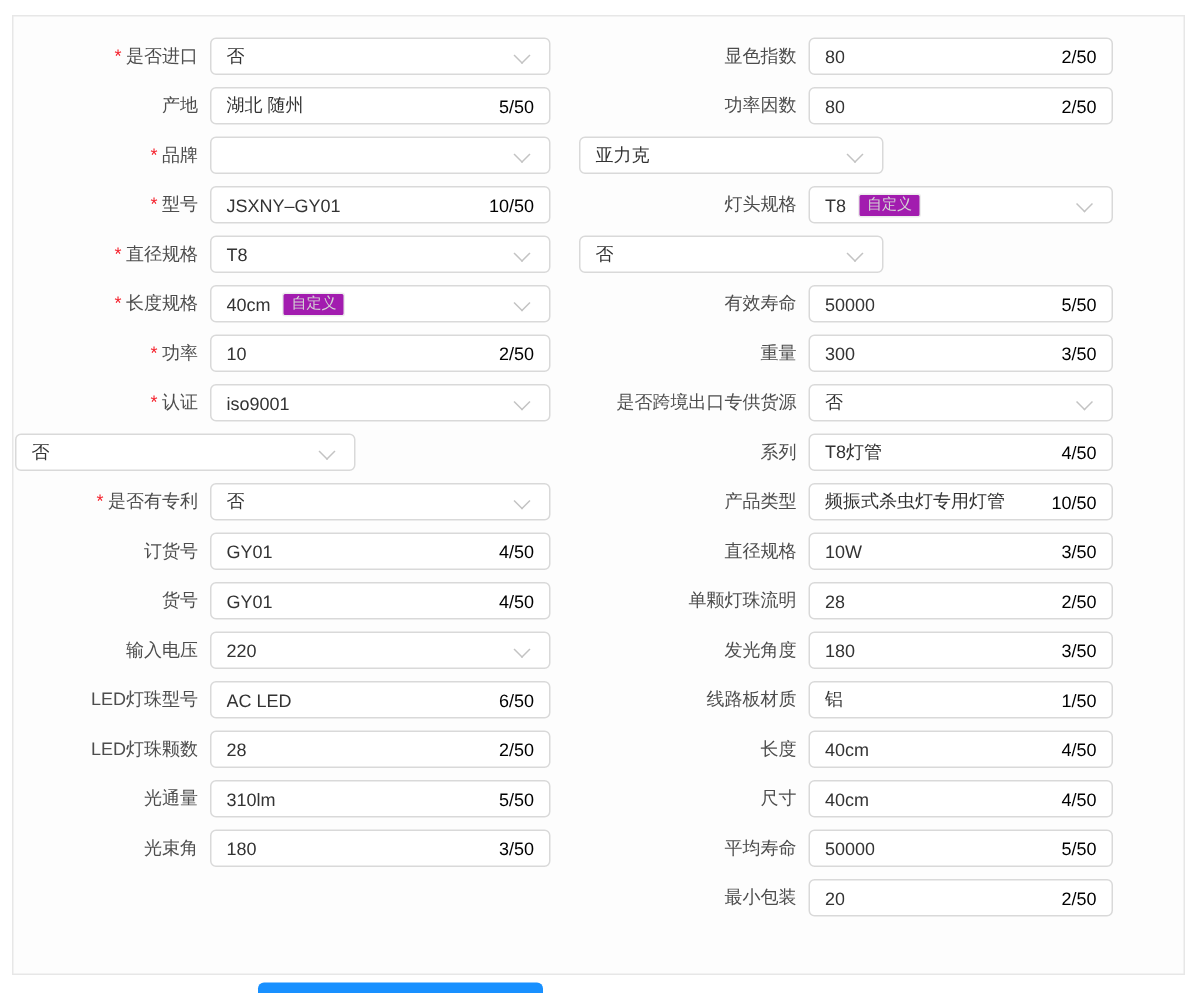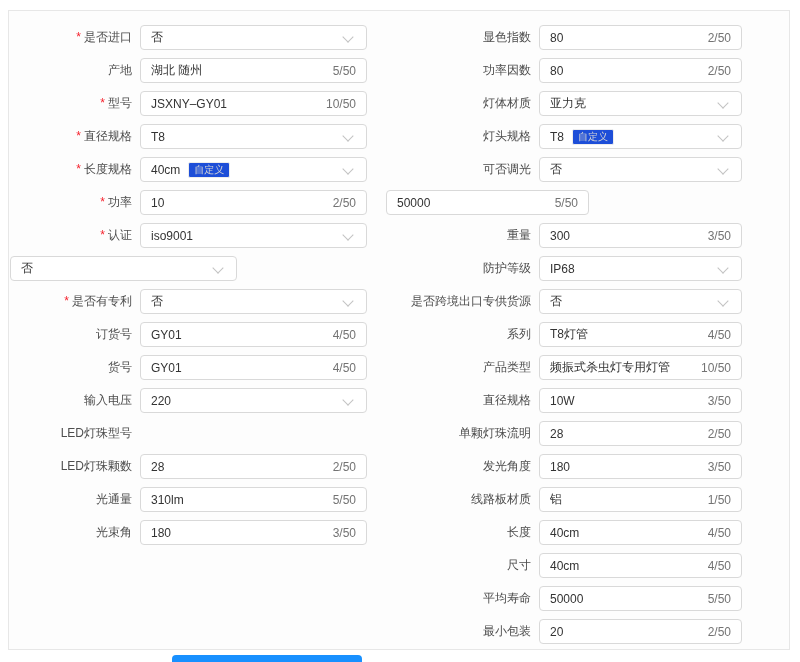--- a/index.html
+++ b/index.html
@@ -50,31 +50,31 @@
   .col-1 .box{width:203px;}
   .box.select{padding-right:32px;}
   .val{
     color:#333;
     white-space:nowrap;
     overflow:hidden;
     text-overflow:ellipsis;
   }
   .counter{
     margin-left:auto;
-    color:#737373;
+    color:#000000;
     flex:0 0 auto;
     text-align:right;
   }
   .tag{
     margin-left:8px;
     font-size:10px;
     line-height:14px;
     padding:0 5px;
     color:#d4d4d4;
-    background:#1d4ed8;
+    background:#a21caf;
     border:1px solid #ededed;
     border-radius:2px;
     white-space:nowrap;
   }
   .chev{
     position:absolute;
     right:14px;top:50%;
     width:7px;height:7px;
     margin-top:-5px;
     border-right:1px solid #c3c3c3;
@@ -104,20 +104,27 @@
         </div>
       </div>
       <div class="row">
         <div class="label"><span>产地</span></div>
         <div class="box">
           <span class="val">湖北 随州</span>
           <span class="counter">5/50</span>
         </div>
       </div>
       <div class="row">
+        <div class="label"><span class="ast">*</span><span>品牌</span></div>
+        <div class="box select">
+          <span class="val"></span>
+          <span class="chev"></span>
+        </div>
+      </div>
+      <div class="row">
         <div class="label"><span class="ast">*</span><span>型号</span></div>
         <div class="box">
           <span class="val">JSXNY–GY01</span>
           <span class="counter">10/50</span>
         </div>
       </div>
       <div class="row">
         <div class="label"><span class="ast">*</span><span>直径规格</span></div>
         <div class="box select">
           <span class="val">T8</span>
@@ -175,20 +182,24 @@
       </div>
       <div class="row">
         <div class="label"><span>输入电压</span></div>
         <div class="box select">
           <span class="val">220</span>
           <span class="chev"></span>
         </div>
       </div>
       <div class="row">
         <div class="label"><span>LED灯珠型号</span></div>
+        <div class="box">
+          <span class="val">AC LED</span>
+          <span class="counter">6/50</span>
+        </div>
       </div>
       <div class="row">
         <div class="label"><span>LED灯珠颗数</span></div>
         <div class="box">
           <span class="val">28</span>
           <span class="counter">2/50</span>
         </div>
       </div>
       <div class="row">
         <div class="label"><span>光通量</span></div>
@@ -214,59 +225,51 @@
         </div>
       </div>
       <div class="row">
         <div class="label"><span>功率因数</span></div>
         <div class="box">
           <span class="val">80</span>
           <span class="counter">2/50</span>
         </div>
       </div>
       <div class="row">
-        <div class="label"><span>灯体材质</span></div>
         <div class="box select">
           <span class="val">亚力克</span>
           <span class="chev"></span>
         </div>
       </div>
       <div class="row">
         <div class="label"><span>灯头规格</span></div>
         <div class="box select">
           <span class="val">T8</span>
           <span class="tag">自定义</span>
           <span class="chev"></span>
         </div>
       </div>
       <div class="row">
-        <div class="label"><span>可否调光</span></div>
-        <div class="box select">
-          <span class="val">否</span>
-          <span class="chev"></span>
-        </div>
-      </div>
-      <div class="row">
+        <div class="box select">
+          <span class="val">否</span>
+          <span class="chev"></span>
+        </div>
+      </div>
+      <div class="row">
+        <div class="label"><span>有效寿命</span></div>
         <div class="box">
           <span class="val">50000</span>
           <span class="counter">5/50</span>
         </div>
       </div>
       <div class="row">
         <div class="label"><span>重量</span></div>
         <div class="box">
           <span class="val">300</span>
           <span class="counter">3/50</span>
-        </div>
-      </div>
-      <div class="row">
-        <div class="label"><span>防护等级</span></div>
-        <div class="box select">
-          <span class="val">IP68</span>
-          <span class="chev"></span>
         </div>
       </div>
       <div class="row">
         <div class="label"><span>是否跨境出口专供货源</span></div>
         <div class="box select">
           <span class="val">否</span>
           <span class="chev"></span>
         </div>
       </div>
       <div class="row">

